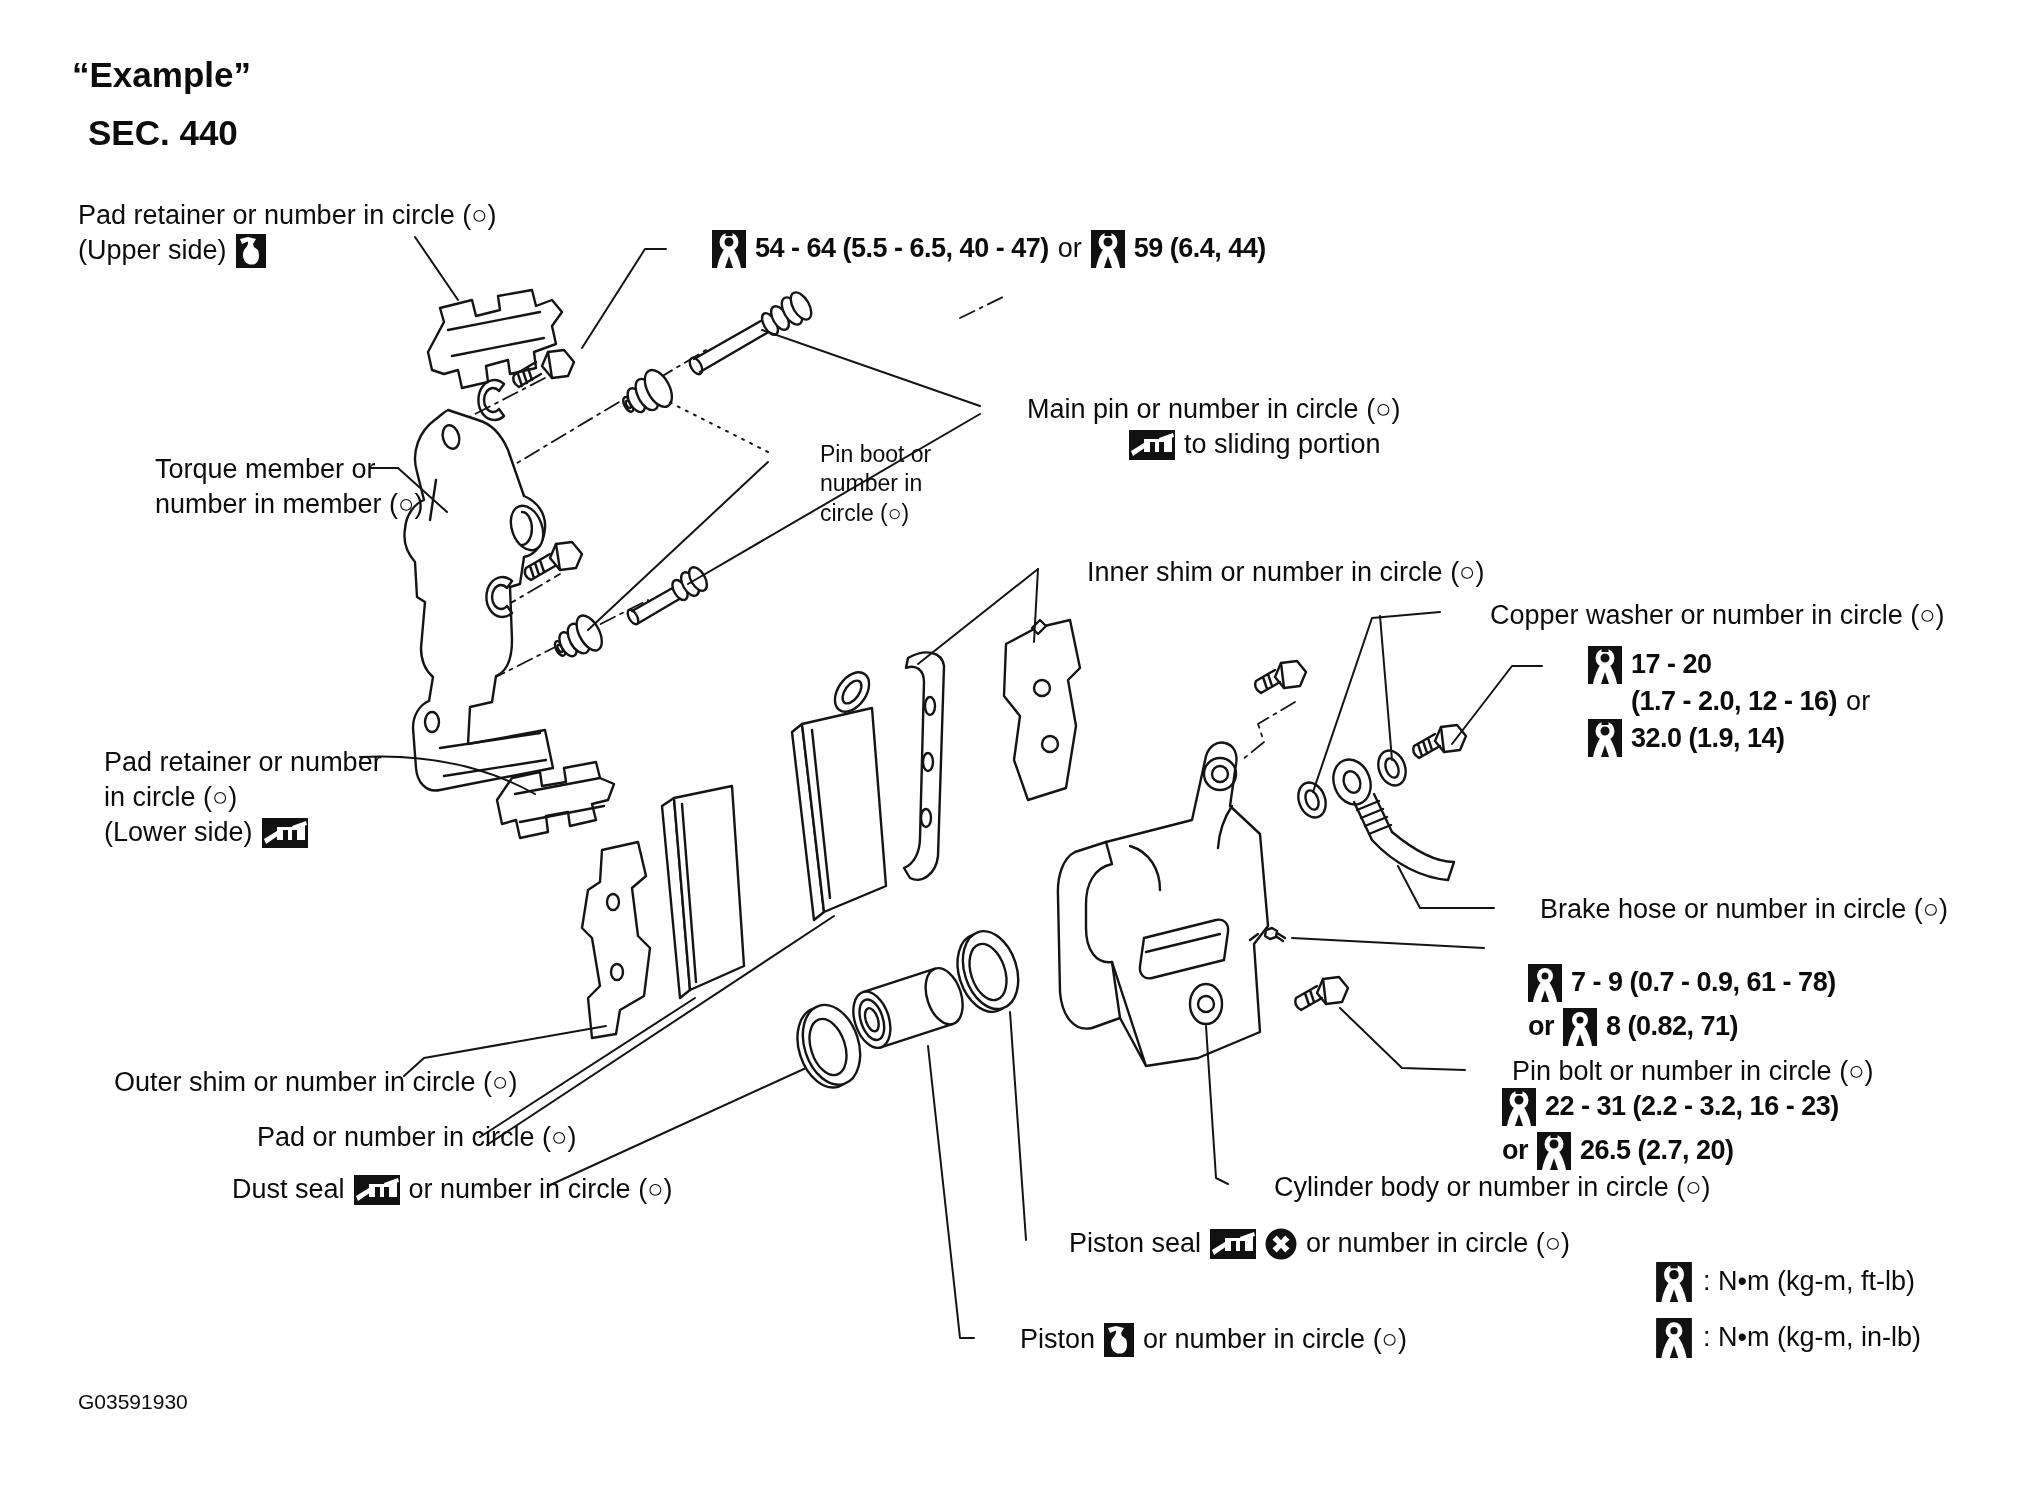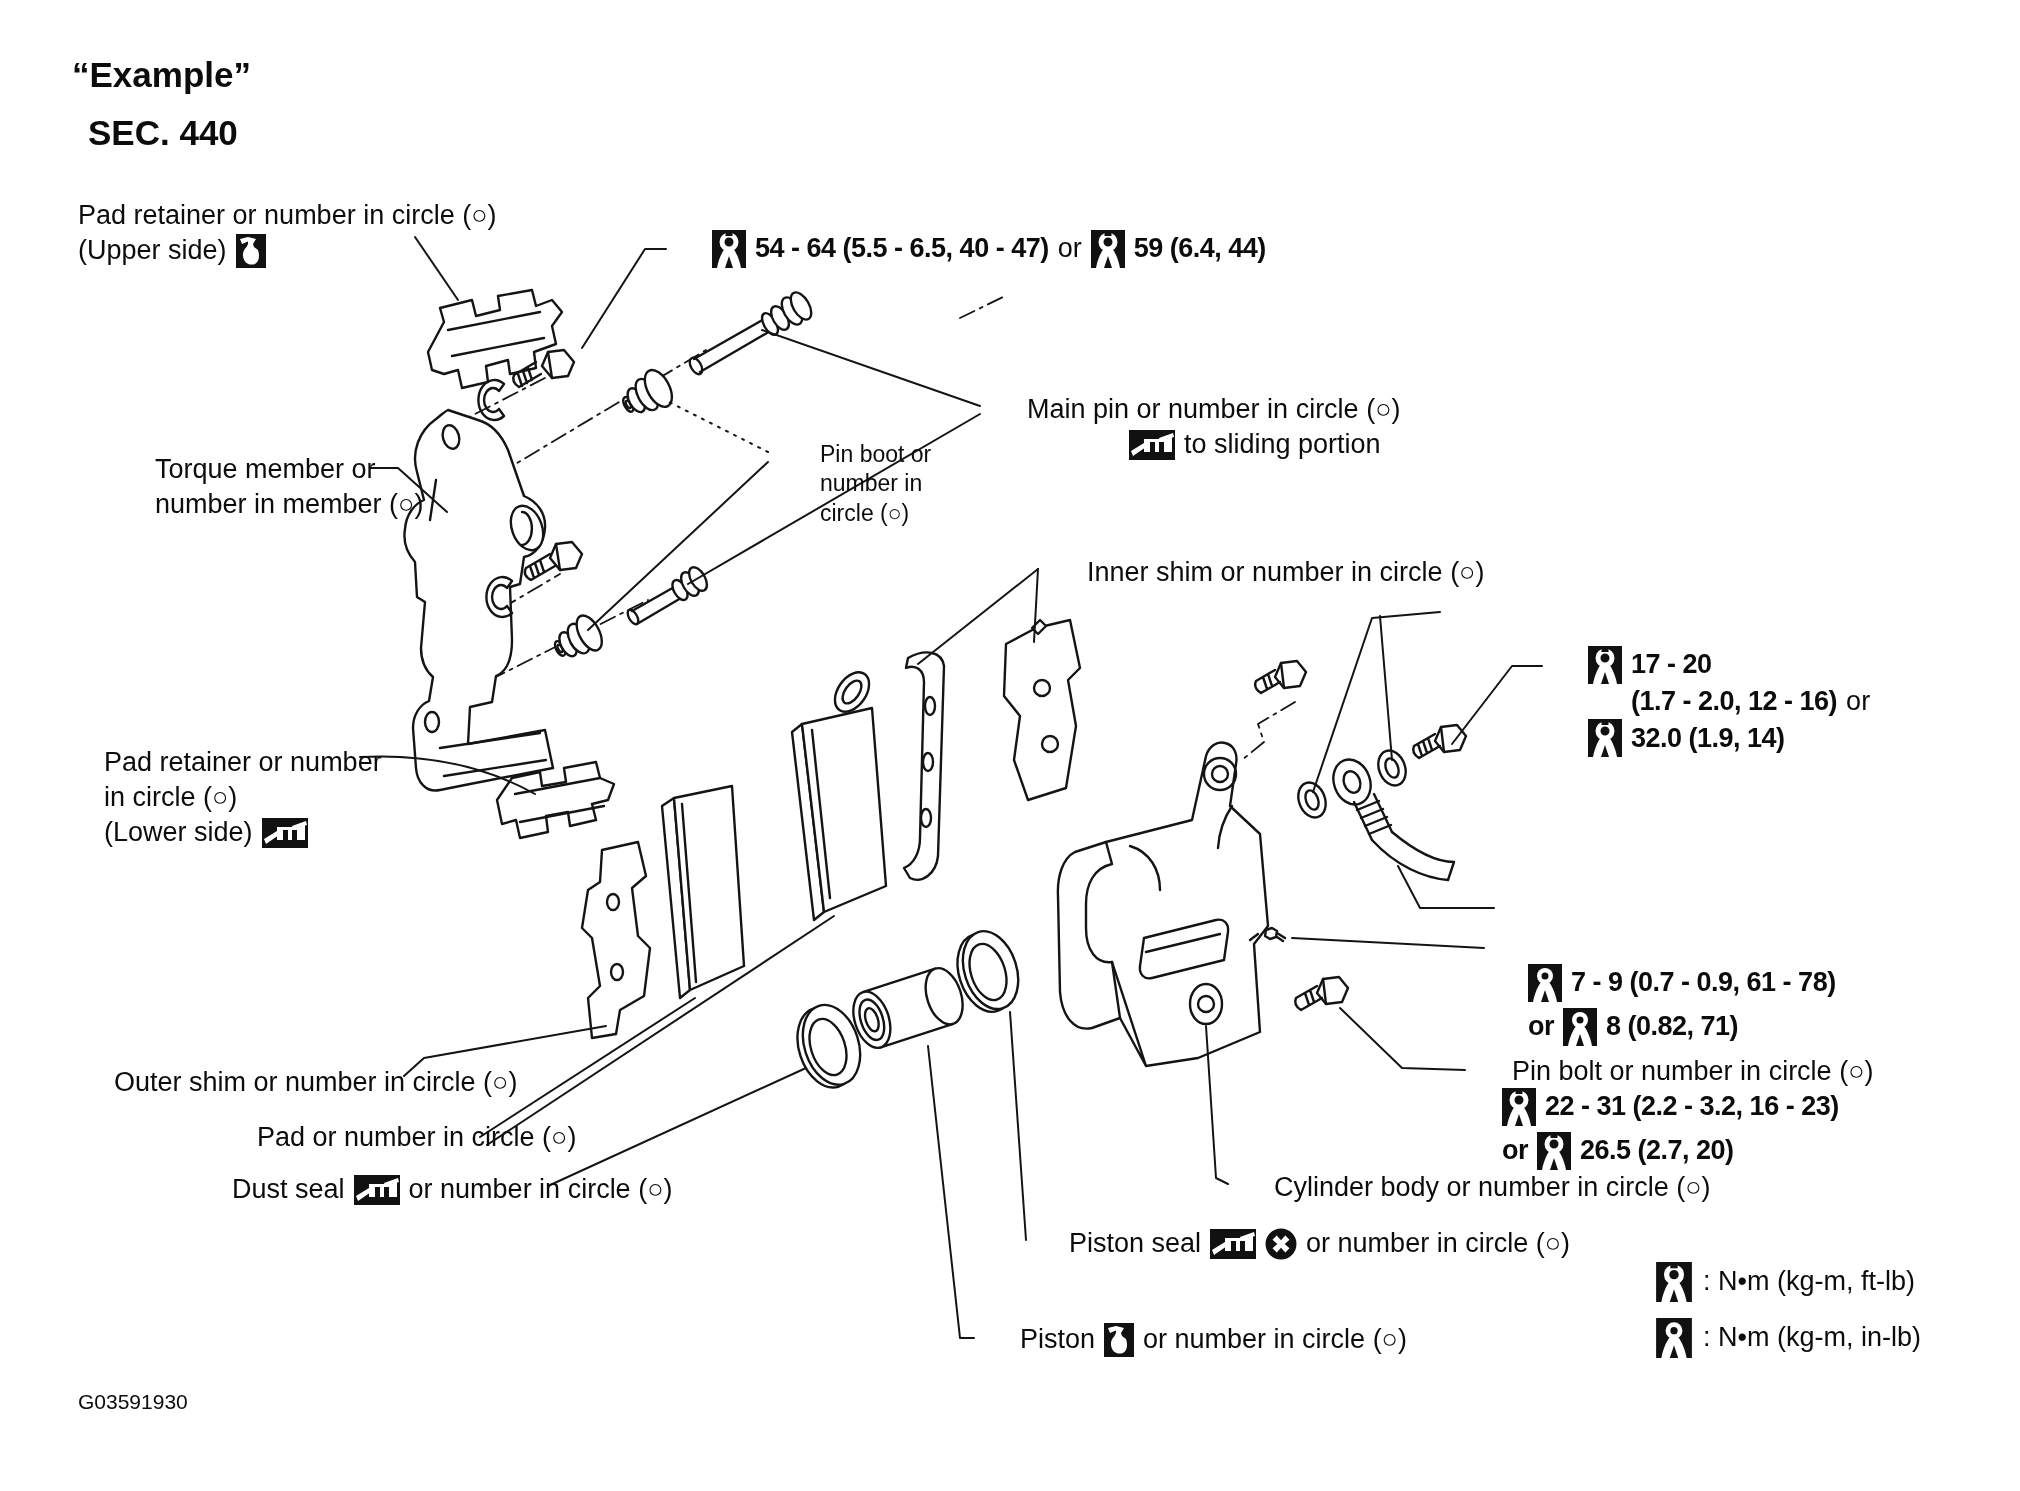--- a/index.html
+++ b/index.html
@@ -312,20 +312,23 @@
           <use href="#sym-grease-gun"></use>
         </svg>
     <span>to sliding portion</span>
   </div>
 </div>
 
 <div class="lbl" style="left:1045px;top:555px">
   <span>Inner shim or number in circle (○)</span>
 </div>
 
+<div class="lbl" style="left:1448px;top:598px">
+  <span>Copper washer or number in circle (○)</span>
+</div>
 
 <div class="lbl" style="left:1546px;top:646px">
   <div class="row">
     <svg class="ic" width="34" height="38">
           <use href="#sym-wrench-open"></use>
         </svg>
     <span class="b">17 - 20</span>
   </div>
   <div class="row" style="margin-left:43px">
     <span class="b">(1.7 - 2.0, 12 - 16)</span>
@@ -359,20 +362,23 @@
 </div>
 
 <div class="lbl row" style="left:190px;top:1172px">
   <span>Dust seal</span>
   <svg class="ic" width="46" height="30">
         <use href="#sym-grease-gun"></use>
       </svg>
   <span>or number in circle (○)</span>
 </div>
 
+<div class="lbl" style="left:1498px;top:892px">
+  <span>Brake hose or number in circle (○)</span>
+</div>
 
 
 <div class="lbl" style="left:1486px;top:964px">
   <div class="row">
     <svg class="ic" width="34" height="38">
           <use href="#sym-wrench-dot"></use>
         </svg>
     <span class="b">7 - 9 (0.7 - 0.9, 61 - 78)</span>
   </div>
   <div class="row" style="margin-top:6px">

